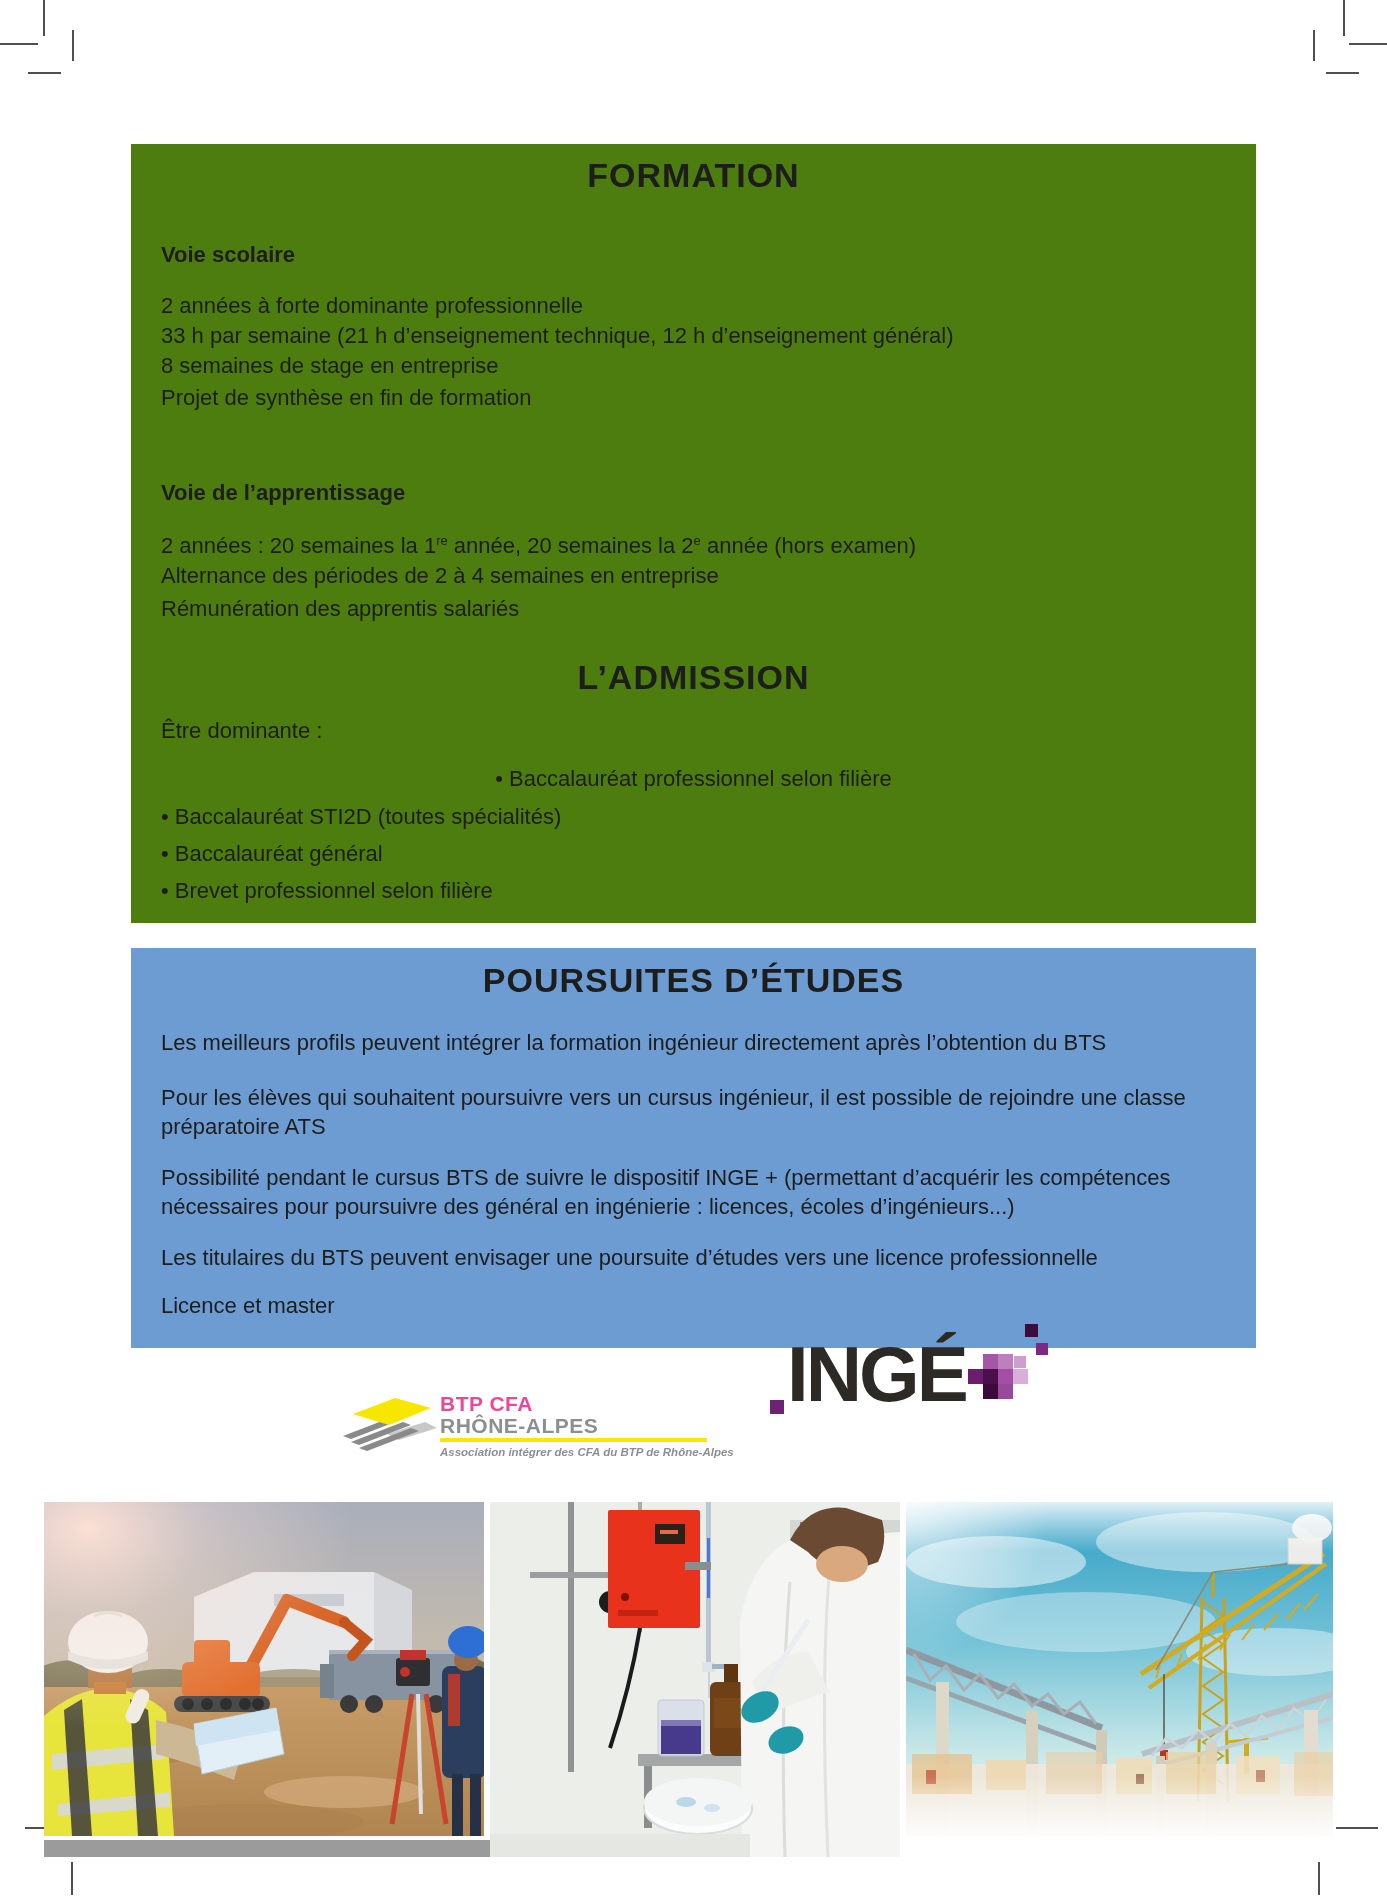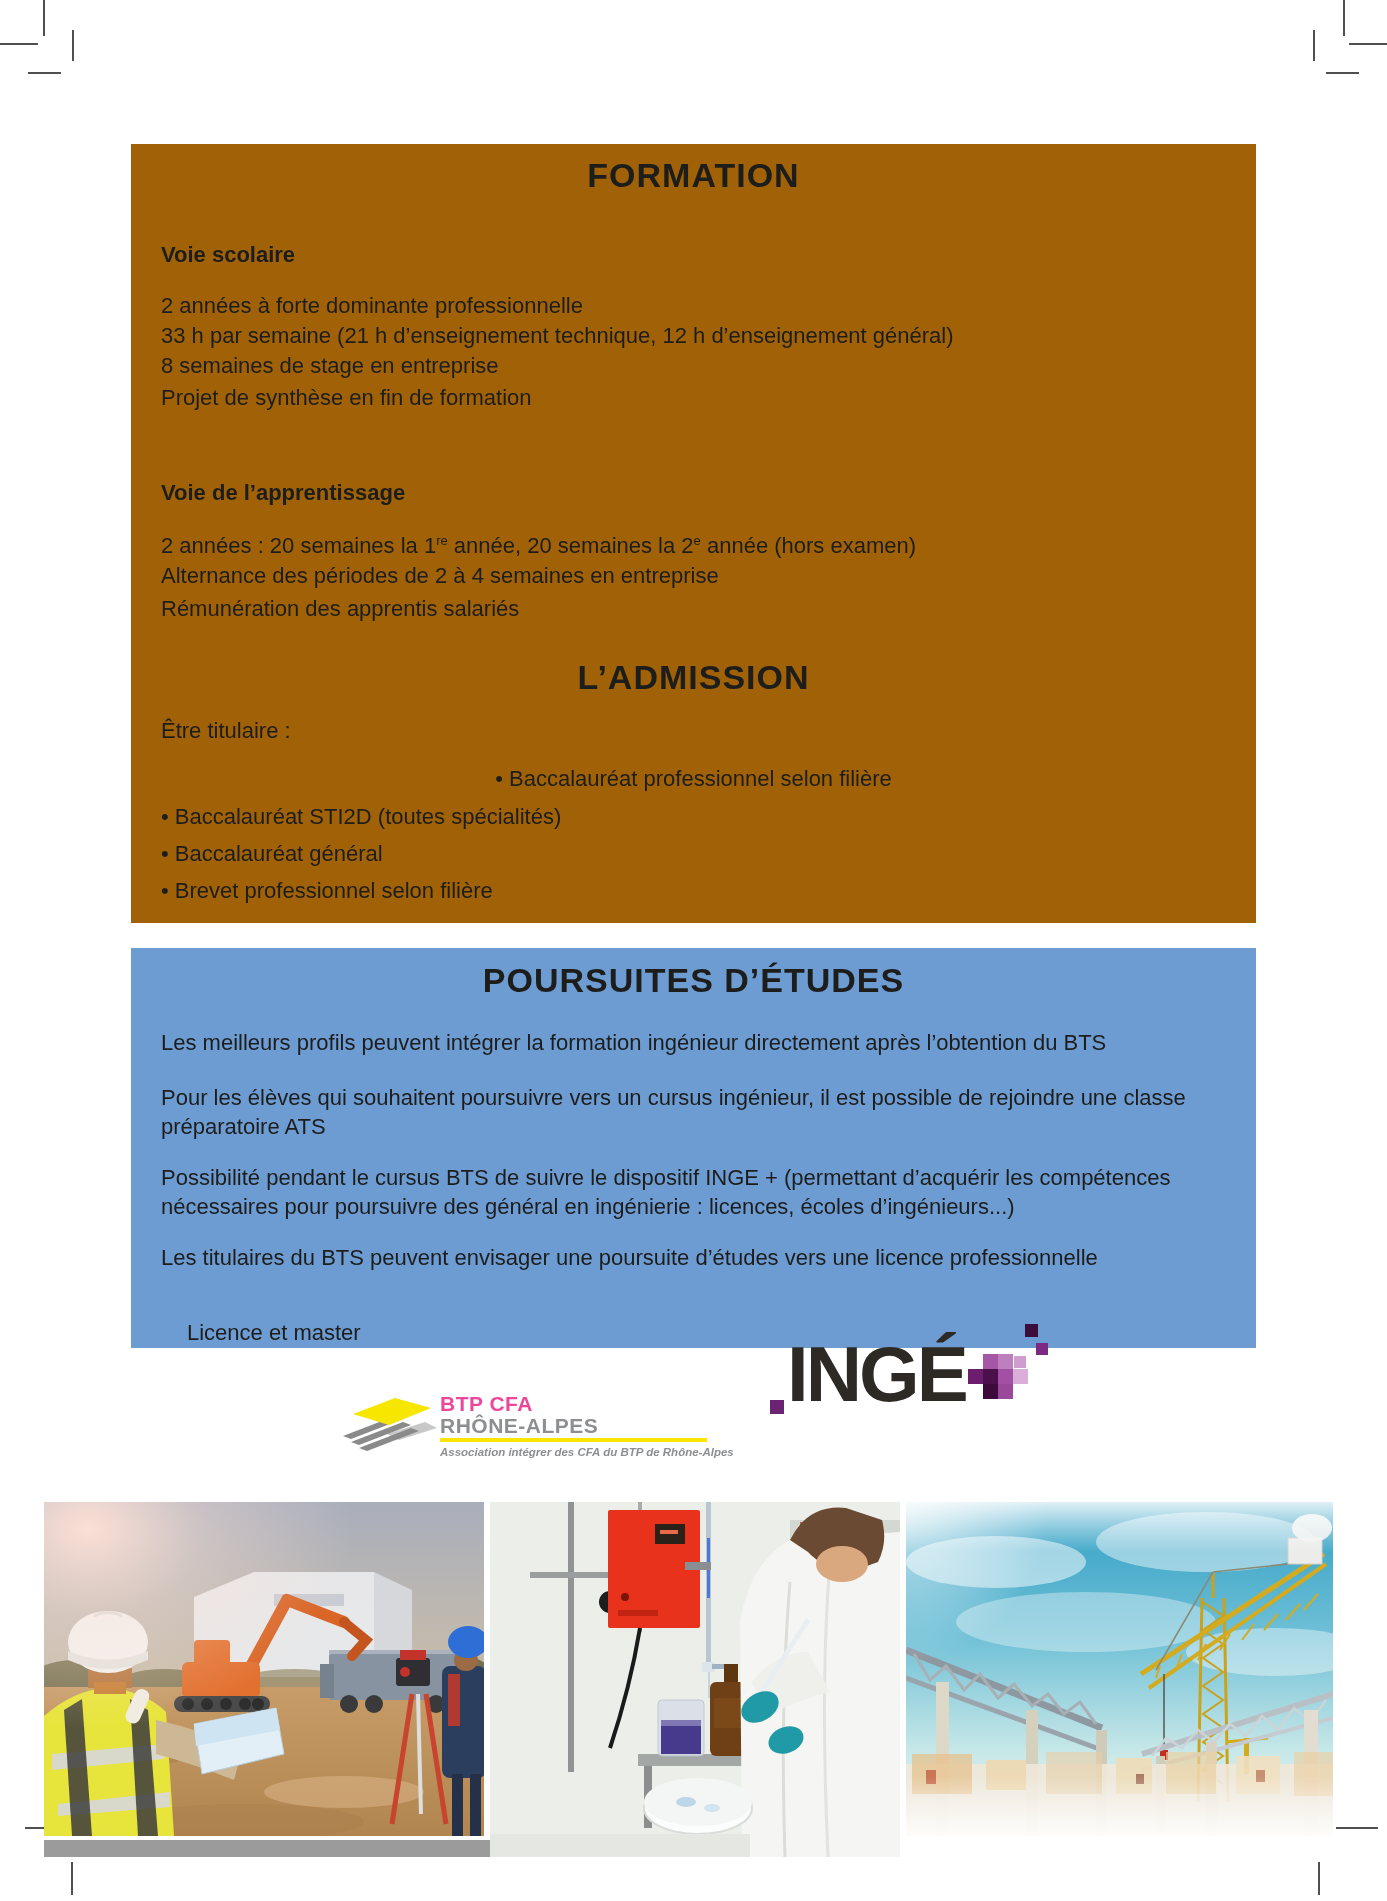--- a/index.html
+++ b/index.html
@@ -2,21 +2,21 @@
 <html><head>
 <meta charset="utf-8">
 <style>
   html,body{margin:0;padding:0;background:#ffffff;}
   .page{
     position:relative;width:1387px;height:1901px;background:#ffffff;
     font-family:"Liberation Sans", sans-serif;color:#1d1d1b;overflow:hidden;
   }
   .cropmark{position:absolute;background:#4f4f4f;}
   .panel{position:absolute;left:131px;width:1125px;}
-  .panel-orange{top:144px;height:779px;background:#a16207;}
+  .panel-orange{top:144px;height:779px;background:#4d7c0f;}
   .panel-blue{top:948px;height:400px;background:#6d9cd3;}
   .abs{position:absolute;left:30px;right:30px;}
   .sec-title{left:0;right:0;text-align:center;font-size:34px;font-weight:bold;letter-spacing:1px;}
   .h-bold{font-size:22px;font-weight:bold;}
   .body-txt{font-size:22px;line-height:30px;}
   .body-line{font-size:22px;}
   .blue-par{font-size:22px;line-height:29px;}
   sup.sm{font-size:13px;line-height:0;}
   
   .btp-logo{position:absolute;left:337px;top:1390px;width:380px;height:78px;}
@@ -69,21 +69,21 @@
 
     <div class="abs body-txt" style="top:387px;">
       <div class="body-line"><span>2 années : 20 semaines la 1</span><sup class="sm">re</sup><span> année, 20 semaines la 2</span><sup class="sm">e</sup><span> année (hors examen)</span></div>
       <div class="body-line">Alternance des périodes de 2 à 4 semaines en entreprise</div>
     </div>
 
     <div class="abs body-line" style="top:452px;">Rémunération des apprentis salariés</div>
 
     <div class="abs sec-title" style="top:514px;">L’ADMISSION</div>
 
-    <div class="abs body-line" style="top:574px;">Être titulaire :</div>
+    <div class="abs body-line" style="top:574px;">Être dominante :</div>
 
     <div class="abs body-line" style="top:622px;text-align:center;">• Baccalauréat professionnel selon filière</div>
     <div class="abs body-line" style="top:660px;">• Baccalauréat STI2D (toutes spécialités)</div>
     <div class="abs body-line" style="top:697px;">• Baccalauréat général</div>
     <div class="abs body-line" style="top:734px;">• Brevet professionnel selon filière</div>
   </div>
 
   <div class="panel panel-blue">
     <div class="abs sec-title" style="top:13px;">POURSUITES D’ÉTUDES</div>
 
@@ -94,21 +94,21 @@
       <div>préparatoire ATS</div>
     </div>
 
     <div class="abs blue-par" style="top:215px;">
       <div>Possibilité pendant le cursus BTS de suivre le dispositif INGE + (permettant d’acquérir les compétences</div>
       <div>nécessaires pour poursuivre des général en ingénierie : licences, écoles d’ingénieurs...)</div>
     </div>
 
     <div class="abs blue-par" style="top:295px;">Les titulaires du BTS peuvent envisager une poursuite d’études vers une licence professionnelle</div>
 
-    <div class="abs blue-par" style="top:370px;margin-left:26px;">Licence et master</div>
+    <div class="abs blue-par" style="top:343px;">Licence et master</div>
   </div>
 
   <div class="btp-logo">
     <svg class="btp-graphic" width="100" height="64" viewBox="0 0 100 64">
       <polygon points="50,42 88,30 100,36 62,48" fill="#c8c8c8"></polygon>
       <polygon points="6,44 58,24 66,27 14,47" fill="#8a8a8a"></polygon>
       <polygon points="14,50 66,30 74,33 22,53" fill="#8a8a8a"></polygon>
       <polygon points="22,56 74,36 82,39 30,59" fill="#8a8a8a"></polygon>
       <polygon points="16,22 58,6 94,16 52,33" fill="#f7e600"></polygon>
     </svg>

